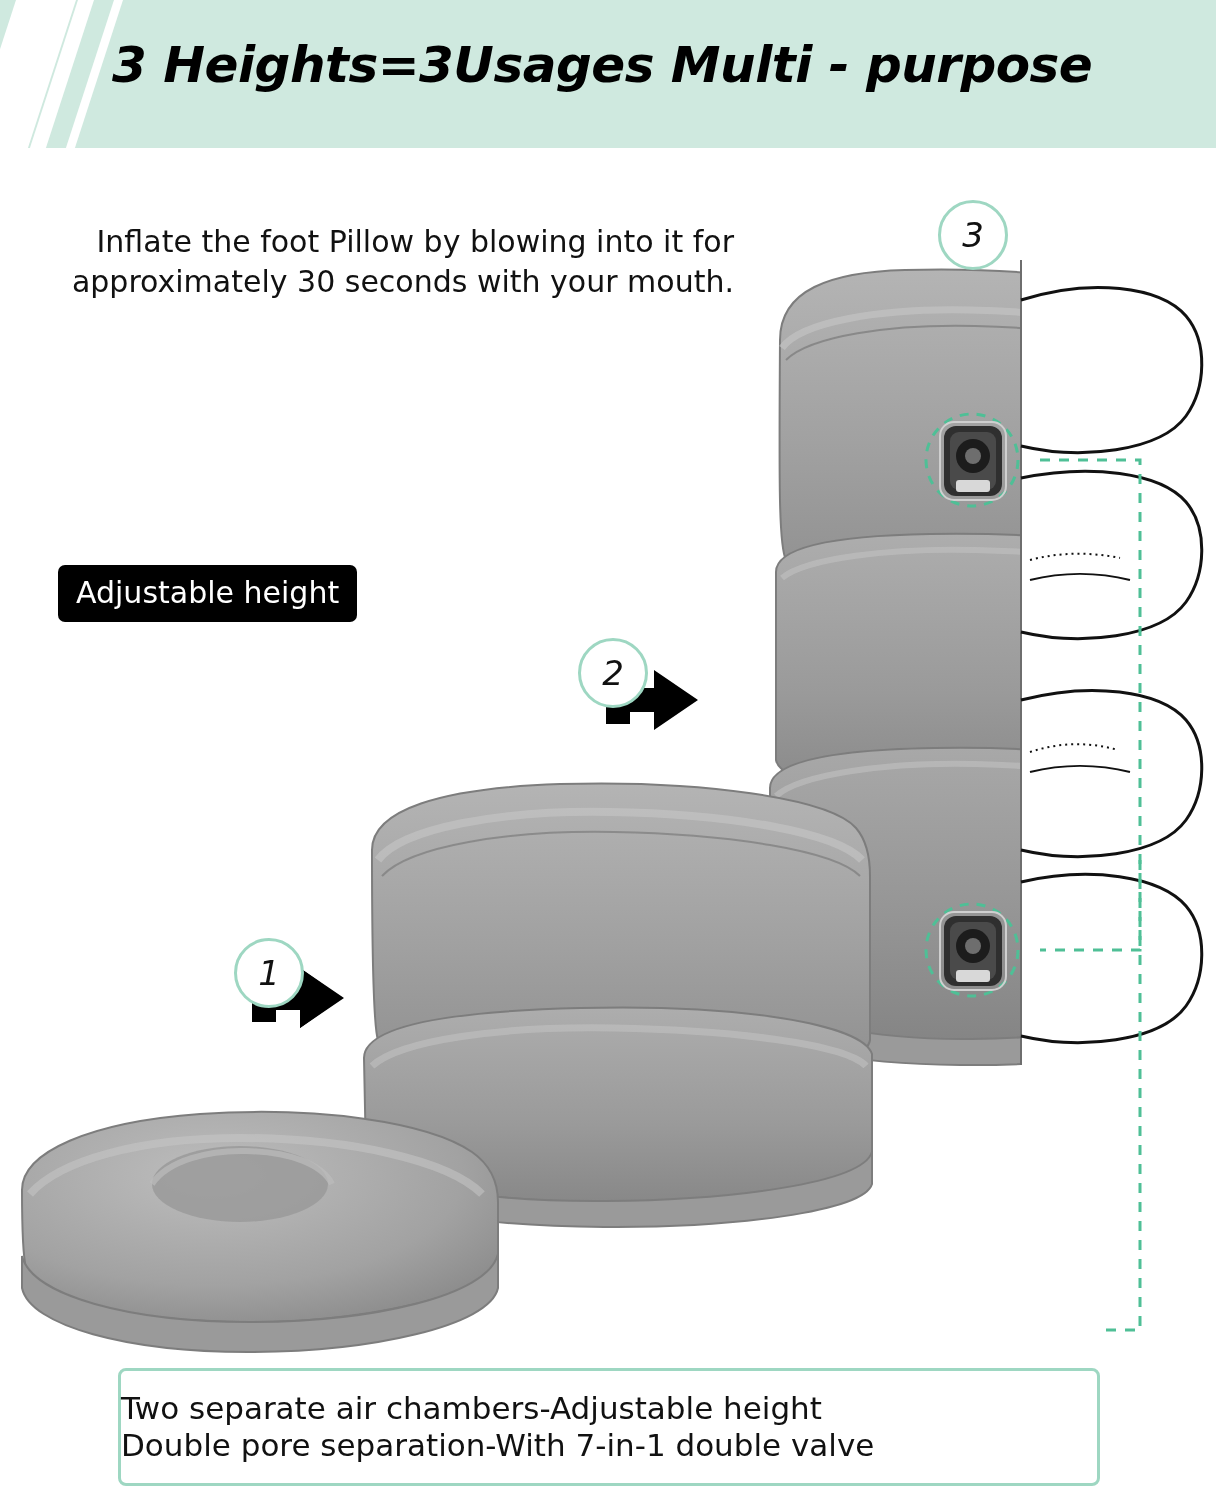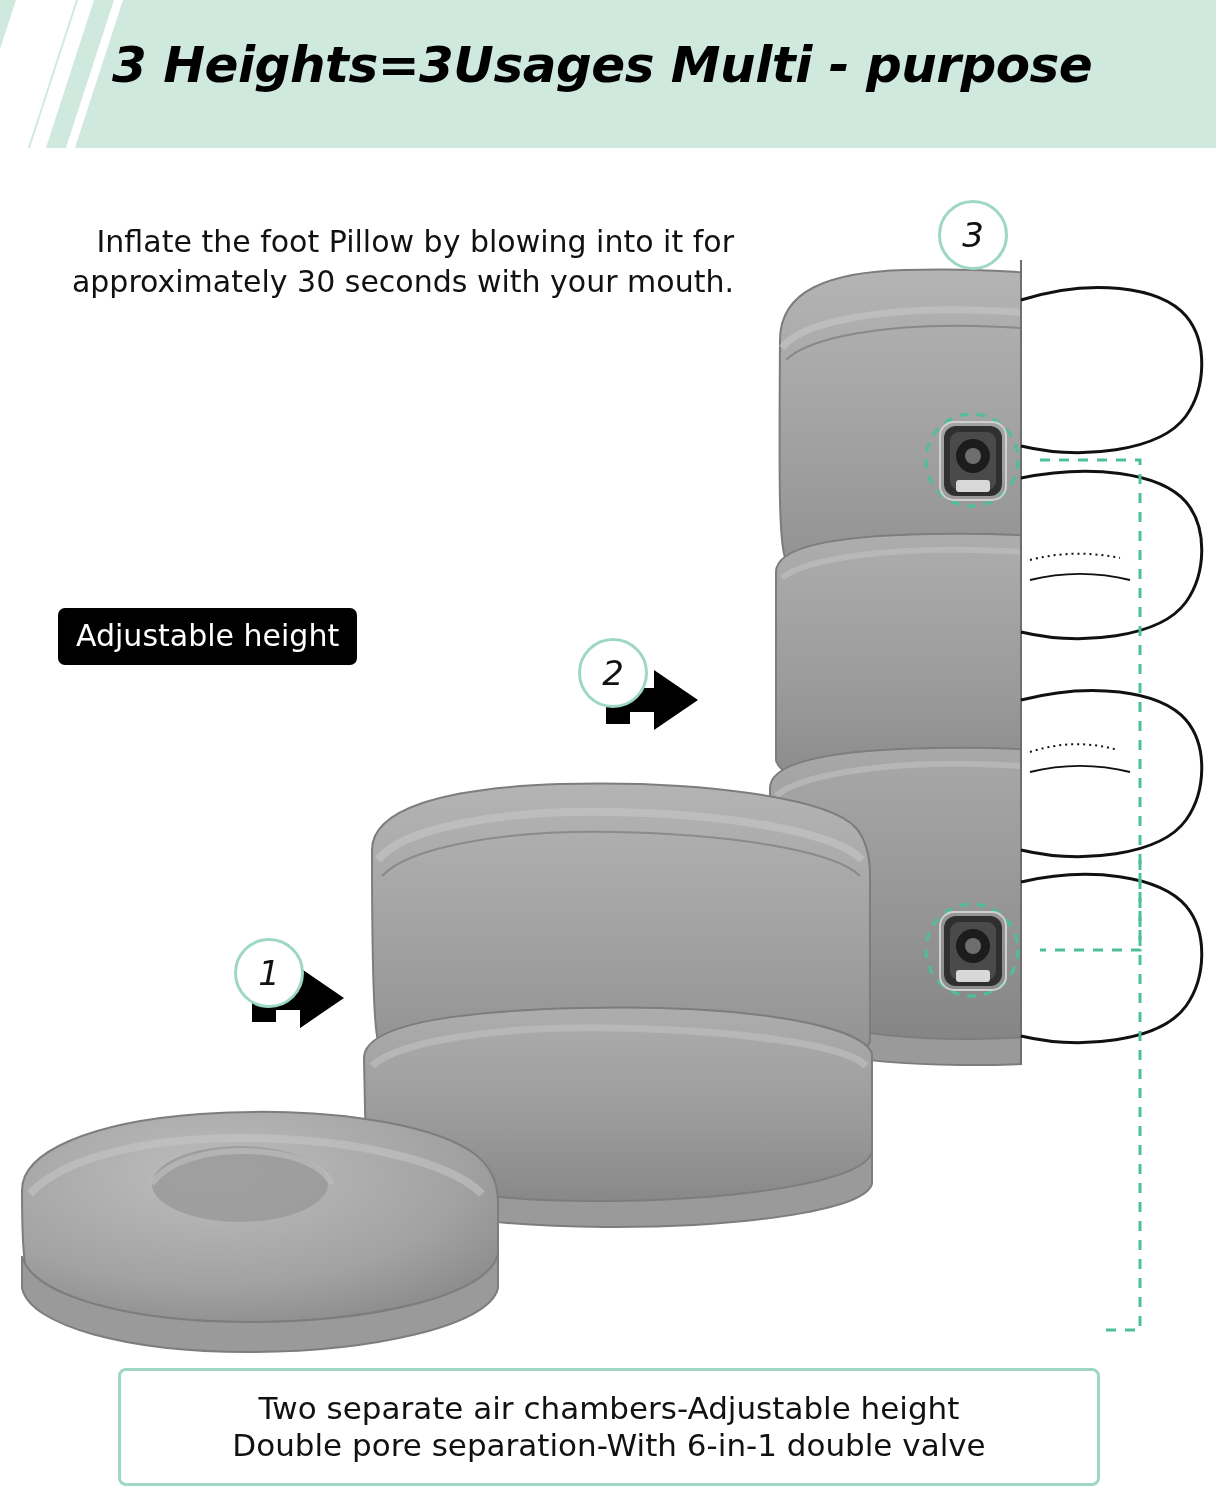--- a/index.html
+++ b/index.html
@@ -84,21 +84,20 @@
   .adjustable-label {
     position: absolute;
     left: 58px;
     top: 565px;
     background: #000000;
     color: #ffffff;
     font-size: 30px;
     padding: 10px 18px 12px 18px;
     border-radius: 7px;
     white-space: nowrap;
-    margin-top: 43px;
   }
 
   
   .step-badge {
     position: absolute;
     width: 70px;
     height: 70px;
     border-radius: 50%;
     border: 3px solid #9ed7c2;
     background: #ffffff;
@@ -125,21 +124,21 @@
     left: 118px;
     top: 1368px;
     width: 982px;
     height: 118px;
     border: 3px solid #9ed7c2;
     border-radius: 8px;
     box-sizing: border-box;
     background: #ffffff;
     display: flex;
     flex-direction: column;
-    align-items: center;
+    align-items: flex-start;
     justify-content: center;
   }
   .caption-line {
     font-size: 31px;
     color: #111111;
     line-height: 1.18;
     white-space: nowrap;
   }
 </style>
 </head>
@@ -286,16 +285,16 @@
   </div>
 
   <div class="adjustable-label">Adjustable height</div>
 
   <svg style="position:absolute; left:1060px; top:860px;" width="120" height="520">
     <path d="M80 0 L80 470 L40 470" fill="none" stroke="#4fbf96" stroke-width="3" stroke-dasharray="10 9"></path>
   </svg>
 
   <div class="caption-box">
     <div class="caption-line">Two separate air chambers-Adjustable height</div>
-    <div class="caption-line">Double pore separation-With 6-in-1 double valve</div>
+    <div class="caption-line">Double pore separation-With 7-in-1 double valve</div>
   </div>
 
 </div>
 
 </body></html>

